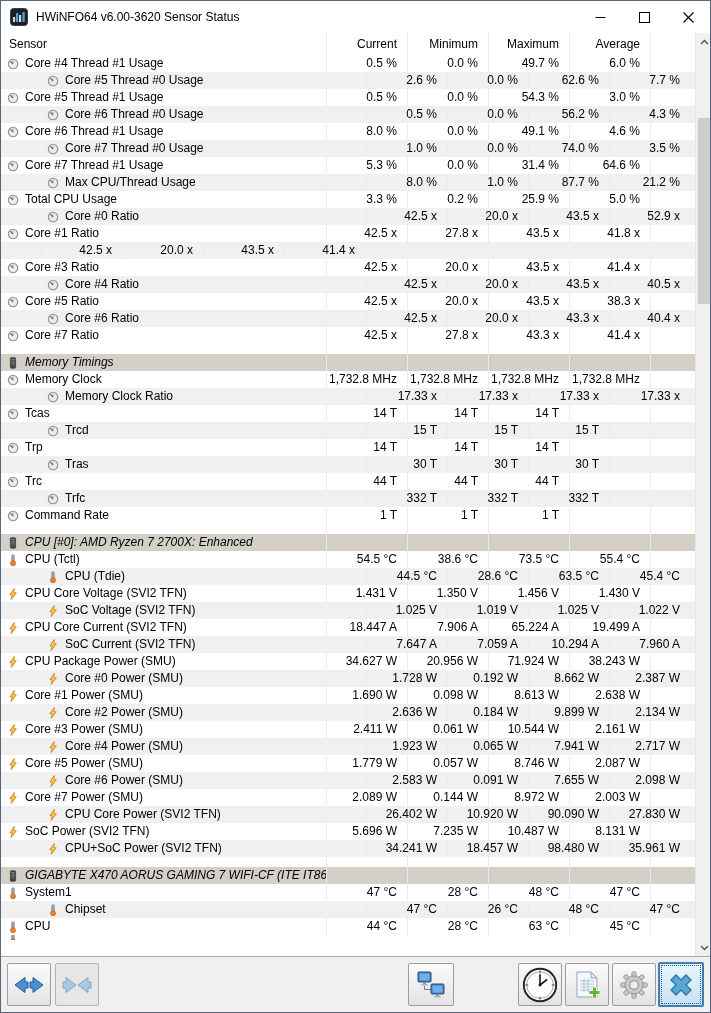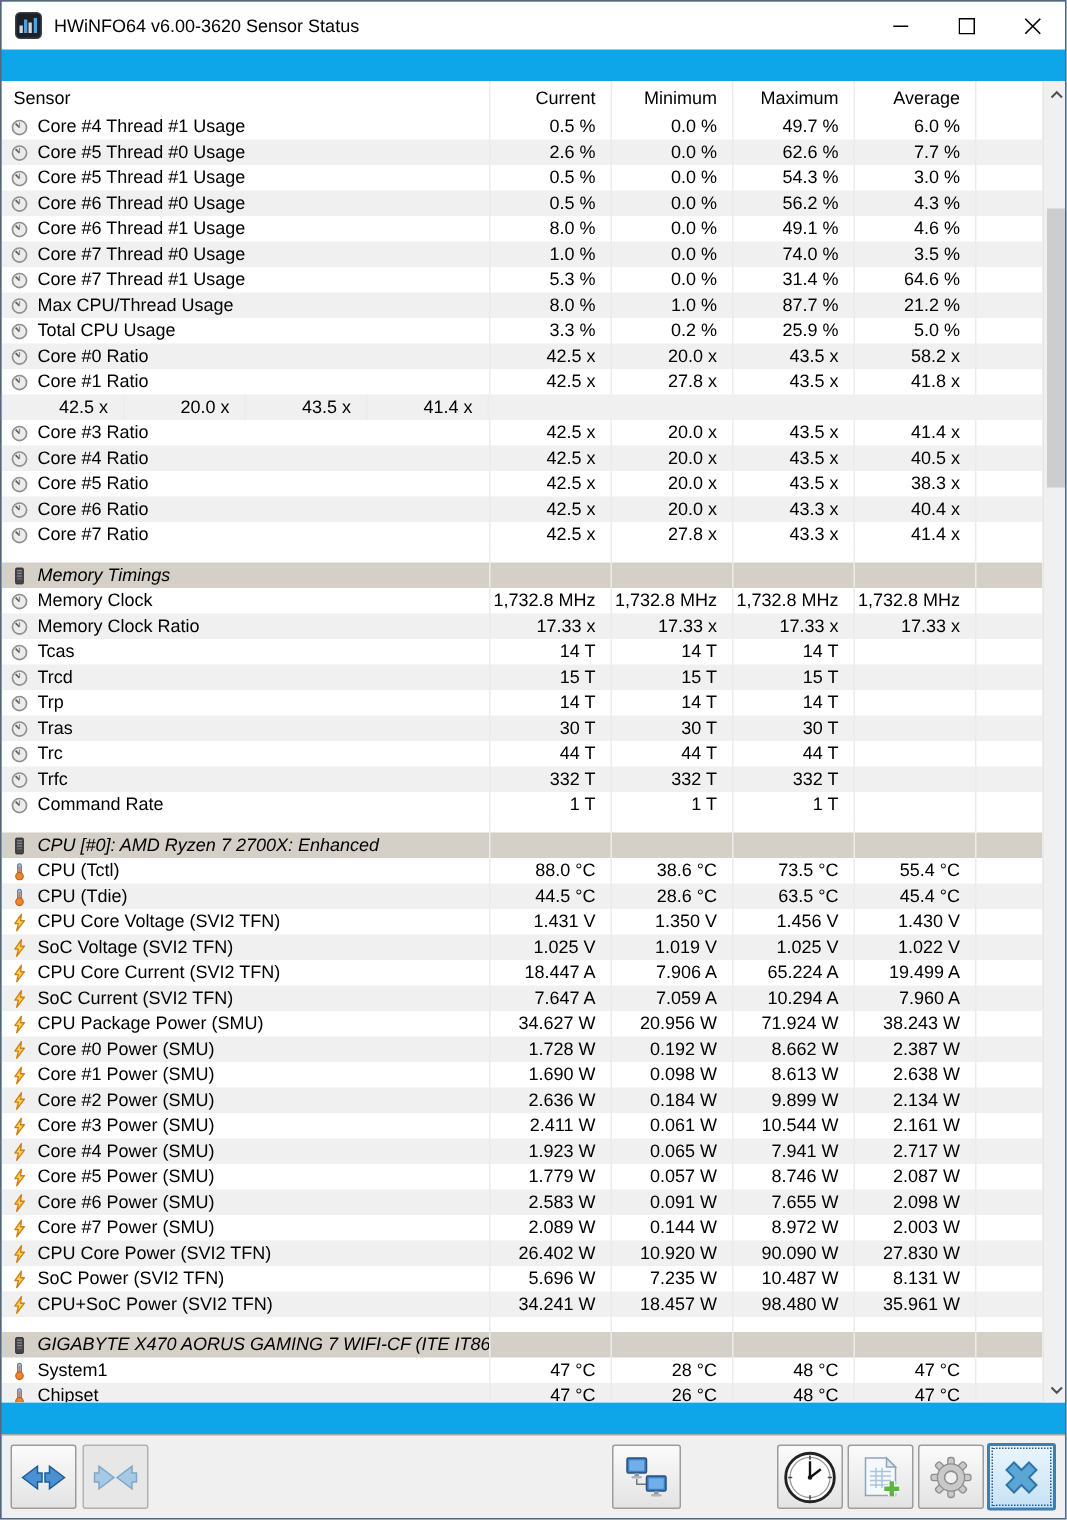--- a/index.html
+++ b/index.html
@@ -1,36 +1,36 @@
 <!DOCTYPE html>
 <html><head>
 <meta charset="utf-8">
 <style>
   html,body{margin:0;padding:0;background:#c8c8c8;}
   *{box-sizing:border-box;}
   .window{
-    width:711px;height:1013px;background:#0ea5e9;border:1px solid #54677e;
+    width:711px;height:1013px;background:#0c4a6e;border:1px solid #54677e;
     display:flex;flex-direction:column;font-family:"Liberation Sans",sans-serif;
-    color:#000;position:relative;overflow:hidden;gap:21px;
+    color:#000;position:relative;overflow:hidden;
   }
   
   .titlebar{height:32px;flex:none;display:flex;align-items:center;background:#fff;}
   .appicon{margin-left:9px;width:18px;height:18px;flex:none;}
   .appicon svg{display:block;}
   .title{margin-left:8px;font-size:12px;white-space:nowrap;}
   .caption-btns{margin-left:auto;display:flex;height:100%;}
   .cap{width:44px;height:100%;display:flex;align-items:center;justify-content:center;}
   
   .content{flex:1;display:flex;overflow:hidden;background:#fff;}
   .table{width:694px;flex:none;display:flex;flex-direction:column;font-size:12px;}
   .header-row{height:22px;line-height:22px;display:flex;flex:none;}
   .hcell{font-size:12px;}
   .rows{flex:1;overflow:hidden;}
   .row{display:flex;height:17px;line-height:17px;white-space:nowrap;}
-  .row.alt{background:#f0f0f0;}
+  .row.alt{background:#f0f0f0;padding-left:40px;}
   .row.section{background:#d4d0c8;font-style:italic;}
   .row.gap{height:10px;}
   .row.partial{height:5px;overflow:hidden;background:#fff;}
   .c-sensor{width:325px;flex:none;display:flex;align-items:center;padding-left:6px;overflow:hidden;}
   .hcell.c-sensor{padding-left:8px;display:block;}
   .icon{width:12px;height:12px;flex:none;margin-right:6px;display:inline-block;}
   .icon svg{display:block;}
   .lbl{overflow:hidden;text-overflow:clip;}
   .c-val{width:81px;flex:none;text-align:right;padding-right:10px;border-left:1px solid #ebebeb;overflow:hidden;}
   .c-extra{width:45px;flex:none;border-left:1px solid #ebebeb;}
@@ -260,21 +260,21 @@
                   <circle cx="6" cy="6" r="4.7" fill="#ececec" stroke="#8f8f8f" stroke-width="1.1"></circle>
                   <line x1="6" y1="6" x2="3.4" y2="3.4" stroke="#5a5a5a" stroke-width="1.1"></line>
                   <line x1="6" y1="6" x2="6" y2="2.6" stroke="#8f8f8f" stroke-width="0.8"></line>
                 </svg>
               </span>
               <span class="lbl">Core #0 Ratio</span>
             </div>
             <div class="c-val">42.5 x</div>
             <div class="c-val">20.0 x</div>
             <div class="c-val">43.5 x</div>
-            <div class="c-val">58.2 x</div>
+            <div class="c-val">52.9 x</div>
             <div class="c-extra"></div>
           </div>
           <div class="row">
             <div class="c-sensor">
               <span class="icon">
                 <svg width="12" height="12" viewBox="0 0 12 12">
                   <circle cx="6" cy="6" r="4.7" fill="#ececec" stroke="#8f8f8f" stroke-width="1.1"></circle>
                   <line x1="6" y1="6" x2="3.4" y2="3.4" stroke="#5a5a5a" stroke-width="1.1"></line>
                   <line x1="6" y1="6" x2="6" y2="2.6" stroke="#8f8f8f" stroke-width="0.8"></line>
                 </svg>
@@ -590,21 +590,21 @@
             <div class="c-sensor">
               <span class="icon">
                 <svg width="12" height="12" viewBox="0 0 12 12">
                   <rect x="4.8" y="0.8" width="2.4" height="7" rx="1.2" fill="#aac6e8" stroke="#4a6fa5" stroke-width="0.7"></rect>
                   <rect x="5.4" y="2.5" width="1.2" height="5.5" fill="#e8792c"></rect>
                   <circle cx="6" cy="9.2" r="2.5" fill="#ef8430" stroke="#b85a14" stroke-width="0.7"></circle>
                 </svg>
               </span>
               <span class="lbl">CPU (Tctl)</span>
             </div>
-            <div class="c-val">88.0 °C</div>
+            <div class="c-val">54.5 °C</div>
             <div class="c-val">38.6 °C</div>
             <div class="c-val">73.5 °C</div>
             <div class="c-val">55.4 °C</div>
             <div class="c-extra"></div>
           </div>
           <div class="row alt">
             <div class="c-sensor">
               <span class="icon">
                 <svg width="12" height="12" viewBox="0 0 12 12">
                   <rect x="4.8" y="0.8" width="2.4" height="7" rx="1.2" fill="#aac6e8" stroke="#4a6fa5" stroke-width="0.7"></rect>

